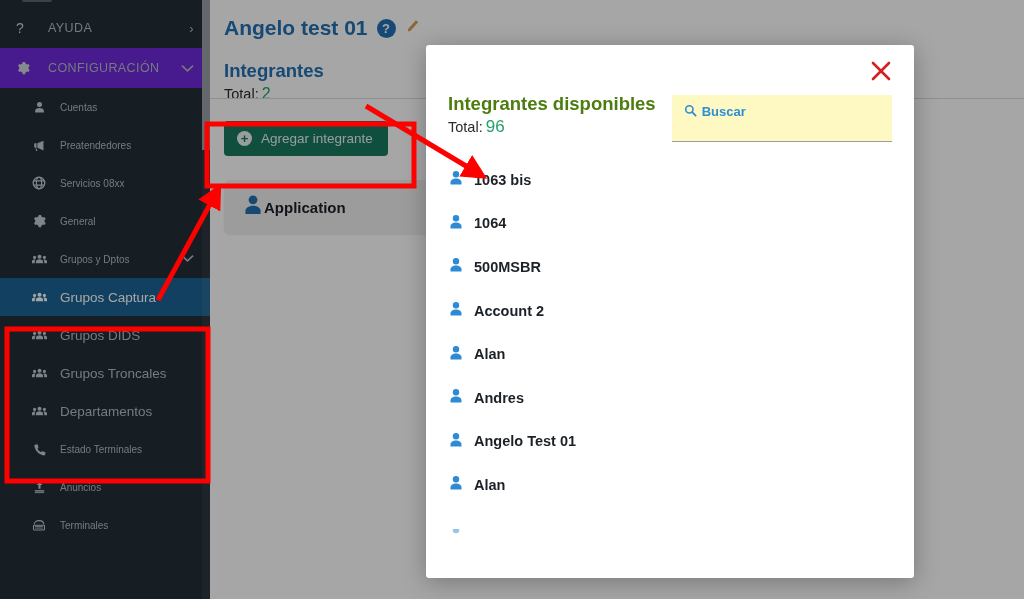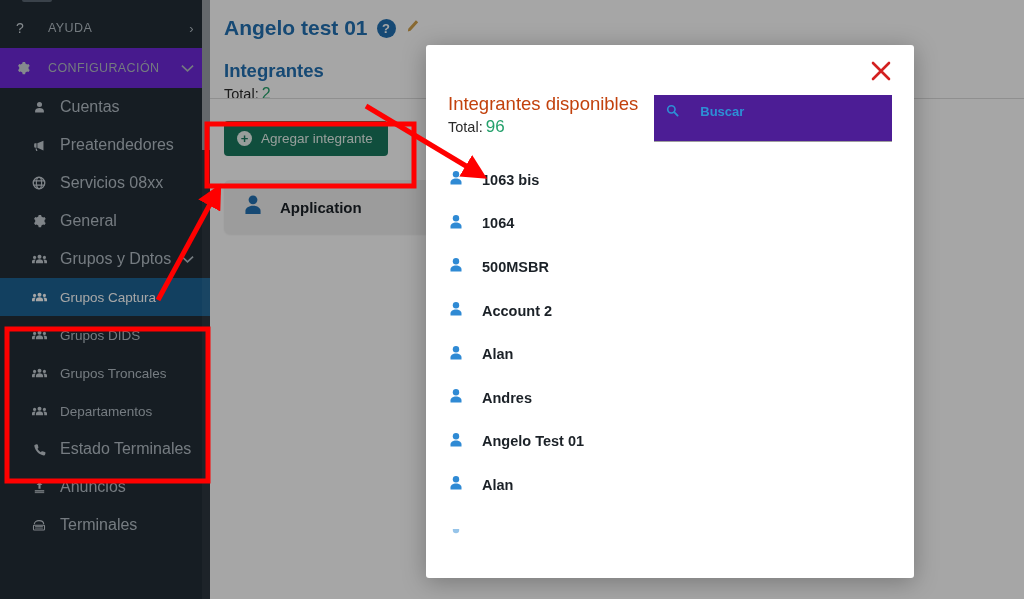--- a/index.html
+++ b/index.html
@@ -56,21 +56,21 @@
     display: flex; align-items: center;
   }
   .sb-section .sb-tx { flex: 1; padding-left: 10px; }
   .sb-section .sb-ch { font-size: 13px; color: #b2bcc4; }
 
   .sb-item {
     display: flex; align-items: center;
     height: 38px;
     padding: 0 16px 0 28px;
     color: #b4bec6;
-    font-size: 16px;
+    font-size: 10px;
     cursor: pointer;
   }
   .sb-item .sb-ic {
     width: 22px; flex: 0 0 22px;
     display: flex; align-items: center; justify-content: center;
     color: #c3cbd2;
   }
   .sb-item .sb-tx { padding-left: 10px; }
   .sb-item.sub { font-size: 13.5px; }
   .sb-item.active { background: #1c6394; color: #ffffff; }
@@ -142,21 +142,21 @@
     width: 15px; height: 15px; border-radius: 50%;
     background: #e9f3ef; color: #19795e;
     font-size: 13px; font-weight: bold; line-height: 13px;
     display: flex; align-items: center; justify-content: center;
   }
 
   .member-card {
     background: #f0f0f0;
     border-radius: 6px;
     padding: 14px 18px;
-    display: flex; align-items: center; gap: 16px;
+    display: flex; align-items: center; 
     width: 350px;
     box-shadow: 0 1px 2px rgba(0,0,0,0.07);
   }
   .member-card .pic { color: #2271b3; font-size: 22px; line-height: 1; }
   .member-card .nm { font-size: 15px; font-weight: bold; color: #1b2127; }
 
   .bg-hline {
     position: absolute;
     left: 0; right: 0; top: 98px;
     border-top: 1px solid #dcdcdc;
@@ -190,47 +190,47 @@
   }
   .modal-close svg { display: block; }
 
   .modal-head {
     display: flex; align-items: flex-start;
     padding-top: 48px;
     gap: 16px;
   }
   .modal-head .ttl-wrap { flex: 0 0 auto; }
   .modal-title {
-    font-size: 18.5px; font-weight: normal; color: #c2410c;
+    font-size: 18.5px; font-weight: bold; color: #4d7c0f;
     white-space: nowrap;
   }
   .modal-total { font-size: 14.5px; color: #2a2a2a; margin-top: 2px; }
   .modal-total b { color: #23a06b; font-weight: normal; font-size: 17px; padding-left: 3px; }
 
   .search-box {
     flex: 1;
     margin-top: 2px;
-    background: #4c1d95;
+    background: #fef9c3;
     border-bottom: 1px solid #9e9e9e;
     height: 47px;
     display: flex; align-items: flex-start;
     padding: 9px 12px 0 12px;
-    gap: 21px;
+    gap: 5px;
     cursor: text;
   }
   .search-box .sic { color: #2d8fd5; font-size: 13px; line-height: 15px; }
   .search-box .sph { color: #2d8fd5; font-size: 13px; font-weight: bold; line-height: 15px; }
 
   .modal-list {
     margin-top: 16px;
     height: 420px;
     overflow: hidden;
   }
   .modal-list .li {
-    display: flex; align-items: center; gap: 18px;
+    display: flex; align-items: center; gap: 10px;
     height: 43.6px;
     cursor: pointer;
   }
   .modal-list .li .pic { color: #2f8ad4; font-size: 16px; line-height: 1; }
   .modal-list .li .nm { font-size: 14.5px; font-weight: bold; color: #1b2127; }
   .modal-list .li.clipped .pic { opacity: 0.5; }
 
   
   .annot {
     position: absolute; inset: 0;

